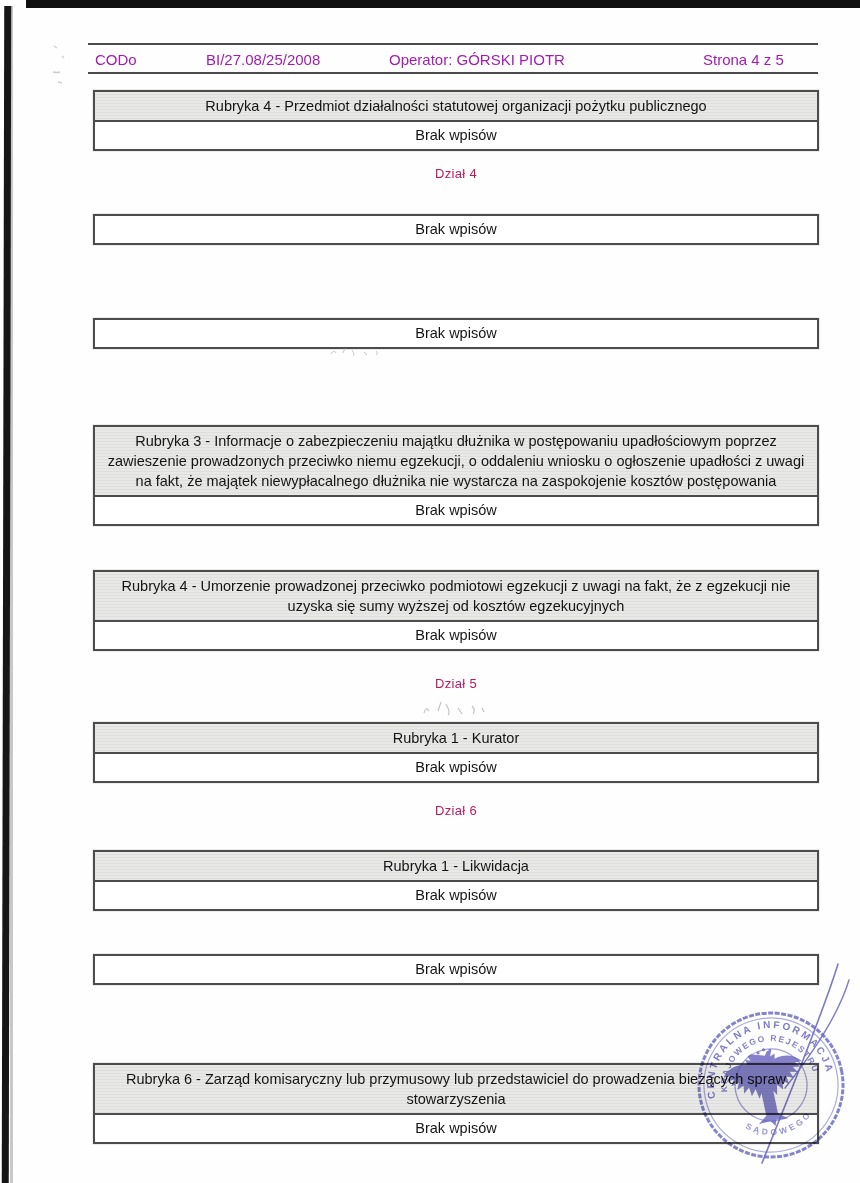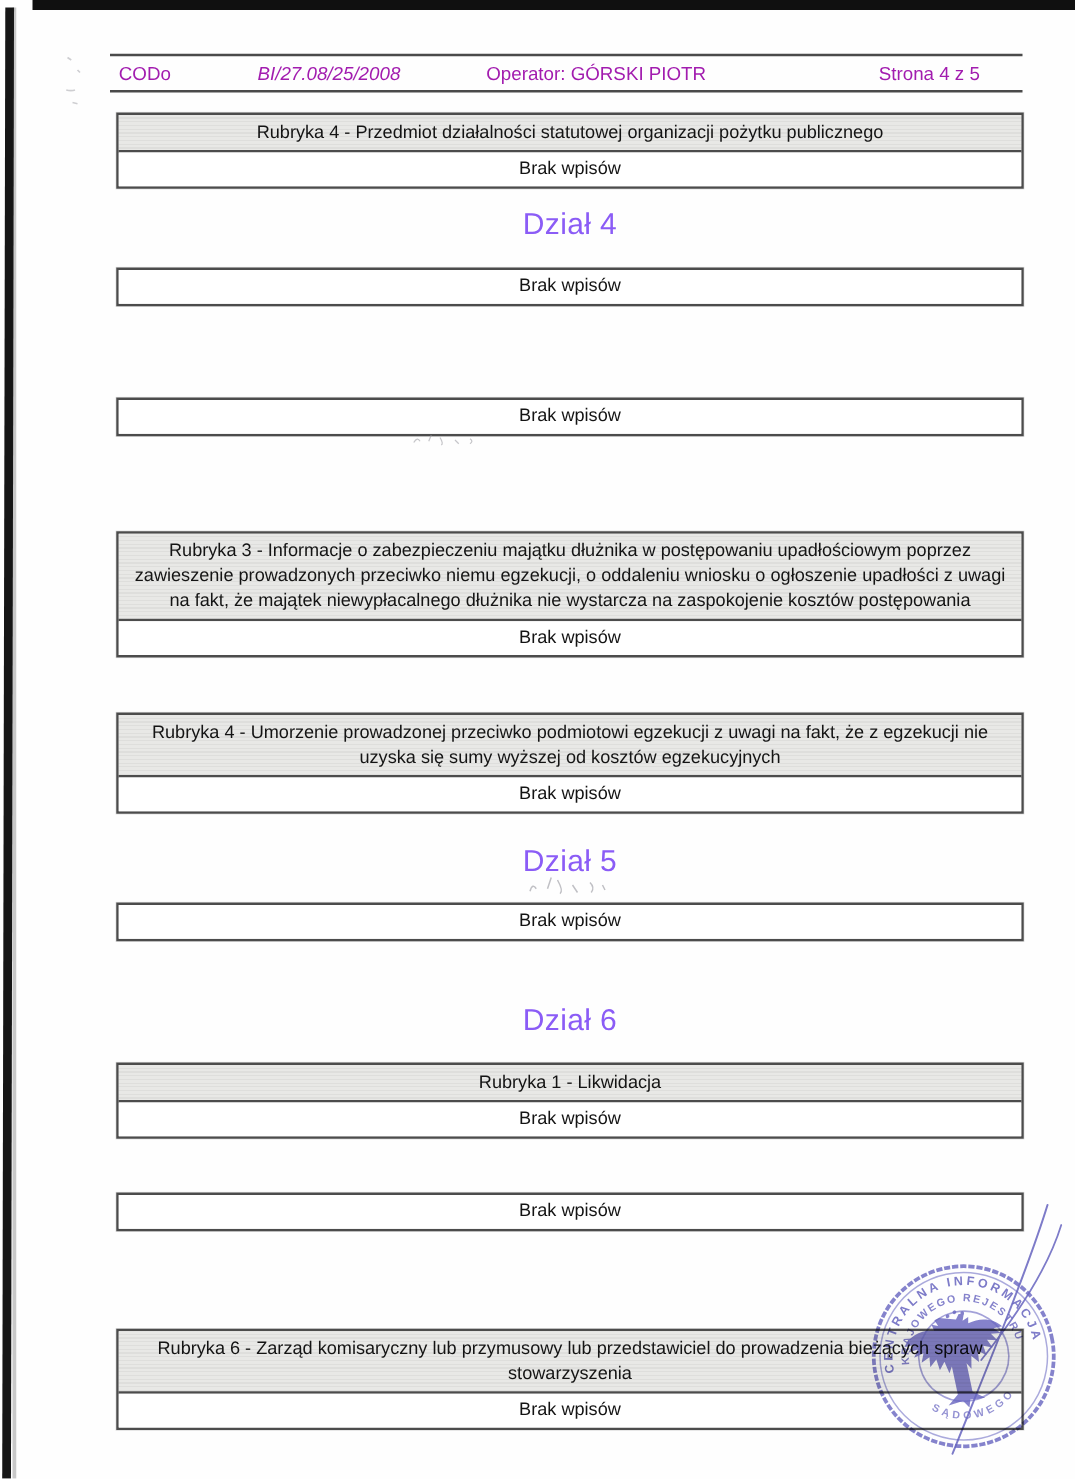--- a/index.html
+++ b/index.html
@@ -9,40 +9,40 @@
   }
   
   .scan-top{position:absolute;left:26px;top:0;width:834px;height:8px;background:#101010;}
   .scan-left{position:absolute;left:3px;top:6px;width:7px;height:1177px;background:#161616;transform:rotate(.12deg);}
   .scan-left-fade{position:absolute;left:10px;top:6px;width:3px;height:1177px;background:rgba(40,40,40,.25);}
   
   .rule{position:absolute;left:88px;width:730px;height:2px;background:#4a4a4a;}
   .hdr{position:absolute;left:88px;top:51px;width:730px;height:20px;font-size:15px;color:#a21caf;}
   .hdr span{position:absolute;top:0;white-space:nowrap;}
   .h-code{left:7px;}
-  .h-ref{left:118px;font-style:italic;}
+  .h-ref{left:118px;}
   .h-op{left:268px;margin-left:33px;}
   .h-page{left:615px;}
   
   .box{
     position:absolute;left:93px;width:726px;background:#ffffff;
     border:2px solid #4c4c4c;box-sizing:border-box;box-shadow:0 0 0 .5px rgba(0,0,0,.15);
   }
   .box-header{
     background:repeating-linear-gradient(180deg,#e8e8e6 0px,#e8e8e6 2px,#dededc 2px,#dededc 3px);
     border-bottom:2px solid #4c4c4c;
     text-align:center;padding:4px 10px;font-size:14.5px;line-height:20px;color:#141414;
   }
   .box-body{
     text-align:center;padding:4px 10px;font-size:14.5px;line-height:19px;color:#141414;background:#fff;
   }
   
   .dzial{
     position:absolute;left:93px;width:726px;text-align:center;
-    font-size:24px;color:#8b5cf6;letter-spacing:.3px;
+    font-size:13px;color:#be185d;letter-spacing:.3px;
   }
   
   .smudge{position:absolute;opacity:.55;}
   
   .stamp{position:absolute;left:688px;top:958px;width:172px;height:222px;mix-blend-mode:multiply;opacity:.92;}
 </style>
 </head>
 <body>
 
 <div class="page">
@@ -87,20 +87,21 @@
     <div class="box-header">Rubryka 4 - Umorzenie prowadzonej przeciwko podmiotowi egzekucji z uwagi na fakt, że z egzekucji nie uzyska się sumy wyższej od kosztów egzekucyjnych</div>
     <div class="box-body">Brak wpisów</div>
   </div>
 
   <div class="dzial" style="top:676px">Dział 5</div>
   <svg class="smudge" style="left:420px;top:698px" width="70" height="20">
     <path d="M4,15 q2,-7 5,-2 M18,13 l3,-9 M26,6 q5,9 2,11 M38,10 l4,6 M52,8 q4,4 1,8 M62,10 l2,4" stroke="#8f8f97" stroke-width="1.2" fill="none"></path>
   </svg>
 
   <div class="box" style="top:722px">
+    <div class="box-header">Rubryka 1 - Kurator</div>
     <div class="box-body">Brak wpisów</div>
   </div>
 
   <div class="dzial" style="top:803px">Dział 6</div>
 
   <div class="box" style="top:850px">
     <div class="box-header">Rubryka 1 - Likwidacja</div>
     <div class="box-body">Brak wpisów</div>
   </div>
 

